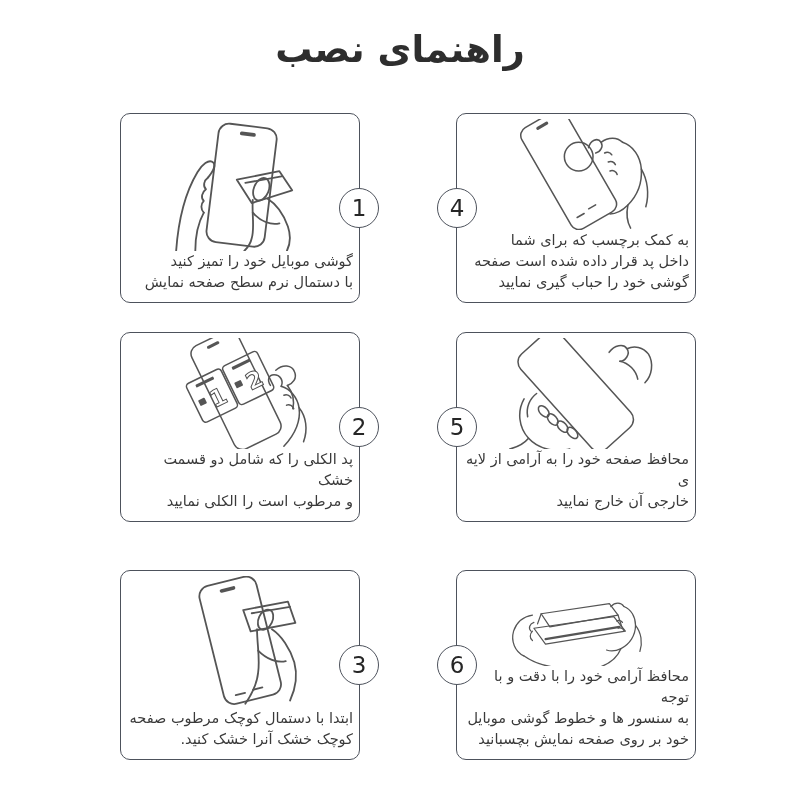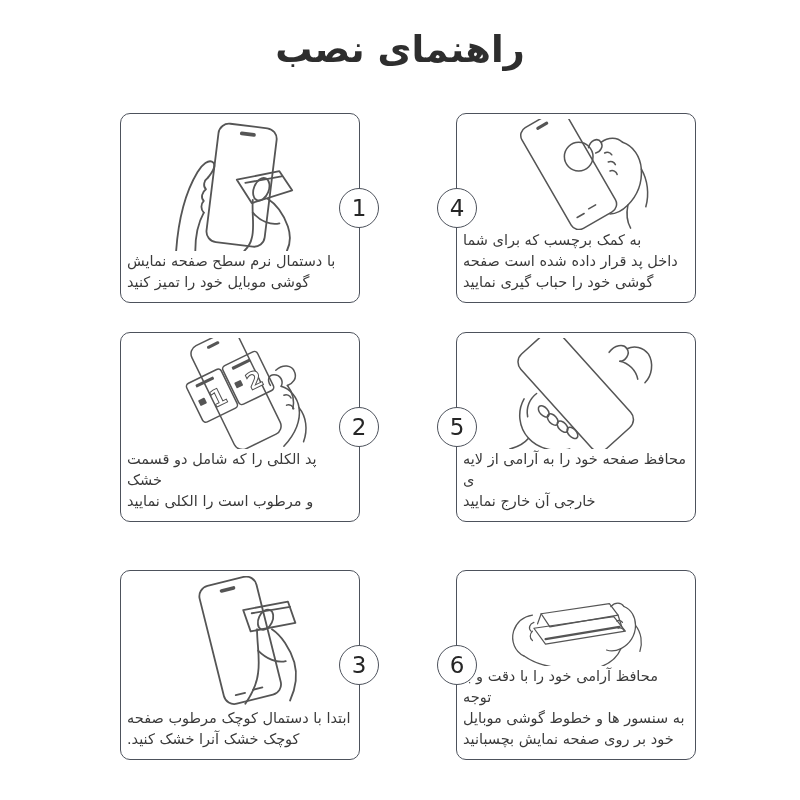--- a/index.html
+++ b/index.html
@@ -23,21 +23,21 @@
   #card3{left:120px;top:570px}
   #card4{left:456px;top:113px}
   #card5{left:456px;top:332px}
   #card6{left:456px;top:570px}
   .illus-wrap{
     flex:1;min-height:0;display:flex;align-items:center;justify-content:center;
     padding:5px 10px 0;
   }
   .illus-wrap svg{width:100%;height:100%}
   .caption{
-    direction:rtl;text-align:left;
+    direction:rtl;text-align:right;
     font-size:14.5px;line-height:21px;color:#3a3a3a;
     padding:0 6px 9px;
   }
   .badge{
     position:absolute;top:50%;transform:translateY(-50%);
     width:38px;height:38px;border-radius:50%;
     border:1.6px solid #4d525c;background:#fff;z-index:2;
     display:flex;align-items:center;justify-content:center;
     font-size:23px;color:#262626;
   }
@@ -74,22 +74,22 @@
       <path d="M66 88 C61 97 58 110 58 124"></path>
       <path d="M97 57 L137 49 L149 67 L111 79 Z"></path>
       <path d="M105 60 L139 54"></path>
       <ellipse cx="120" cy="66" rx="7" ry="11" transform="rotate(22 120 66)"></ellipse>
       <path d="M126 75 C134 80 141 90 145 101 C148 110 147 118 144 124"></path>
       <path d="M112 76 C111 90 114 102 111 112 C110 117 107 121 104 124"></path>
       <path d="M112 88 C119 96 129 100 137 98"></path>
     </svg>
   </div>
   <div class="caption">
+      <div>گوشی موبایل خود را تمیز کنید</div>
       <div>با دستمال نرم سطح صفحه نمایش</div>
-      <div>گوشی موبایل خود را تمیز کنید</div>
     </div>
 </div>
 
 <div class="card" id="card2">
   <div class="badge attach-right">2</div>
   <div class="illus-wrap">
     <svg viewBox="0 0 200 124" preserveAspectRatio="xMidYMid meet">
       <g transform="rotate(-26 96 60)">
         <rect x="68" y="-6" width="57" height="128" rx="10"></rect>
         <rect class="f" x="88" y="0" width="15" height="3.4" rx="1.7"></rect>

